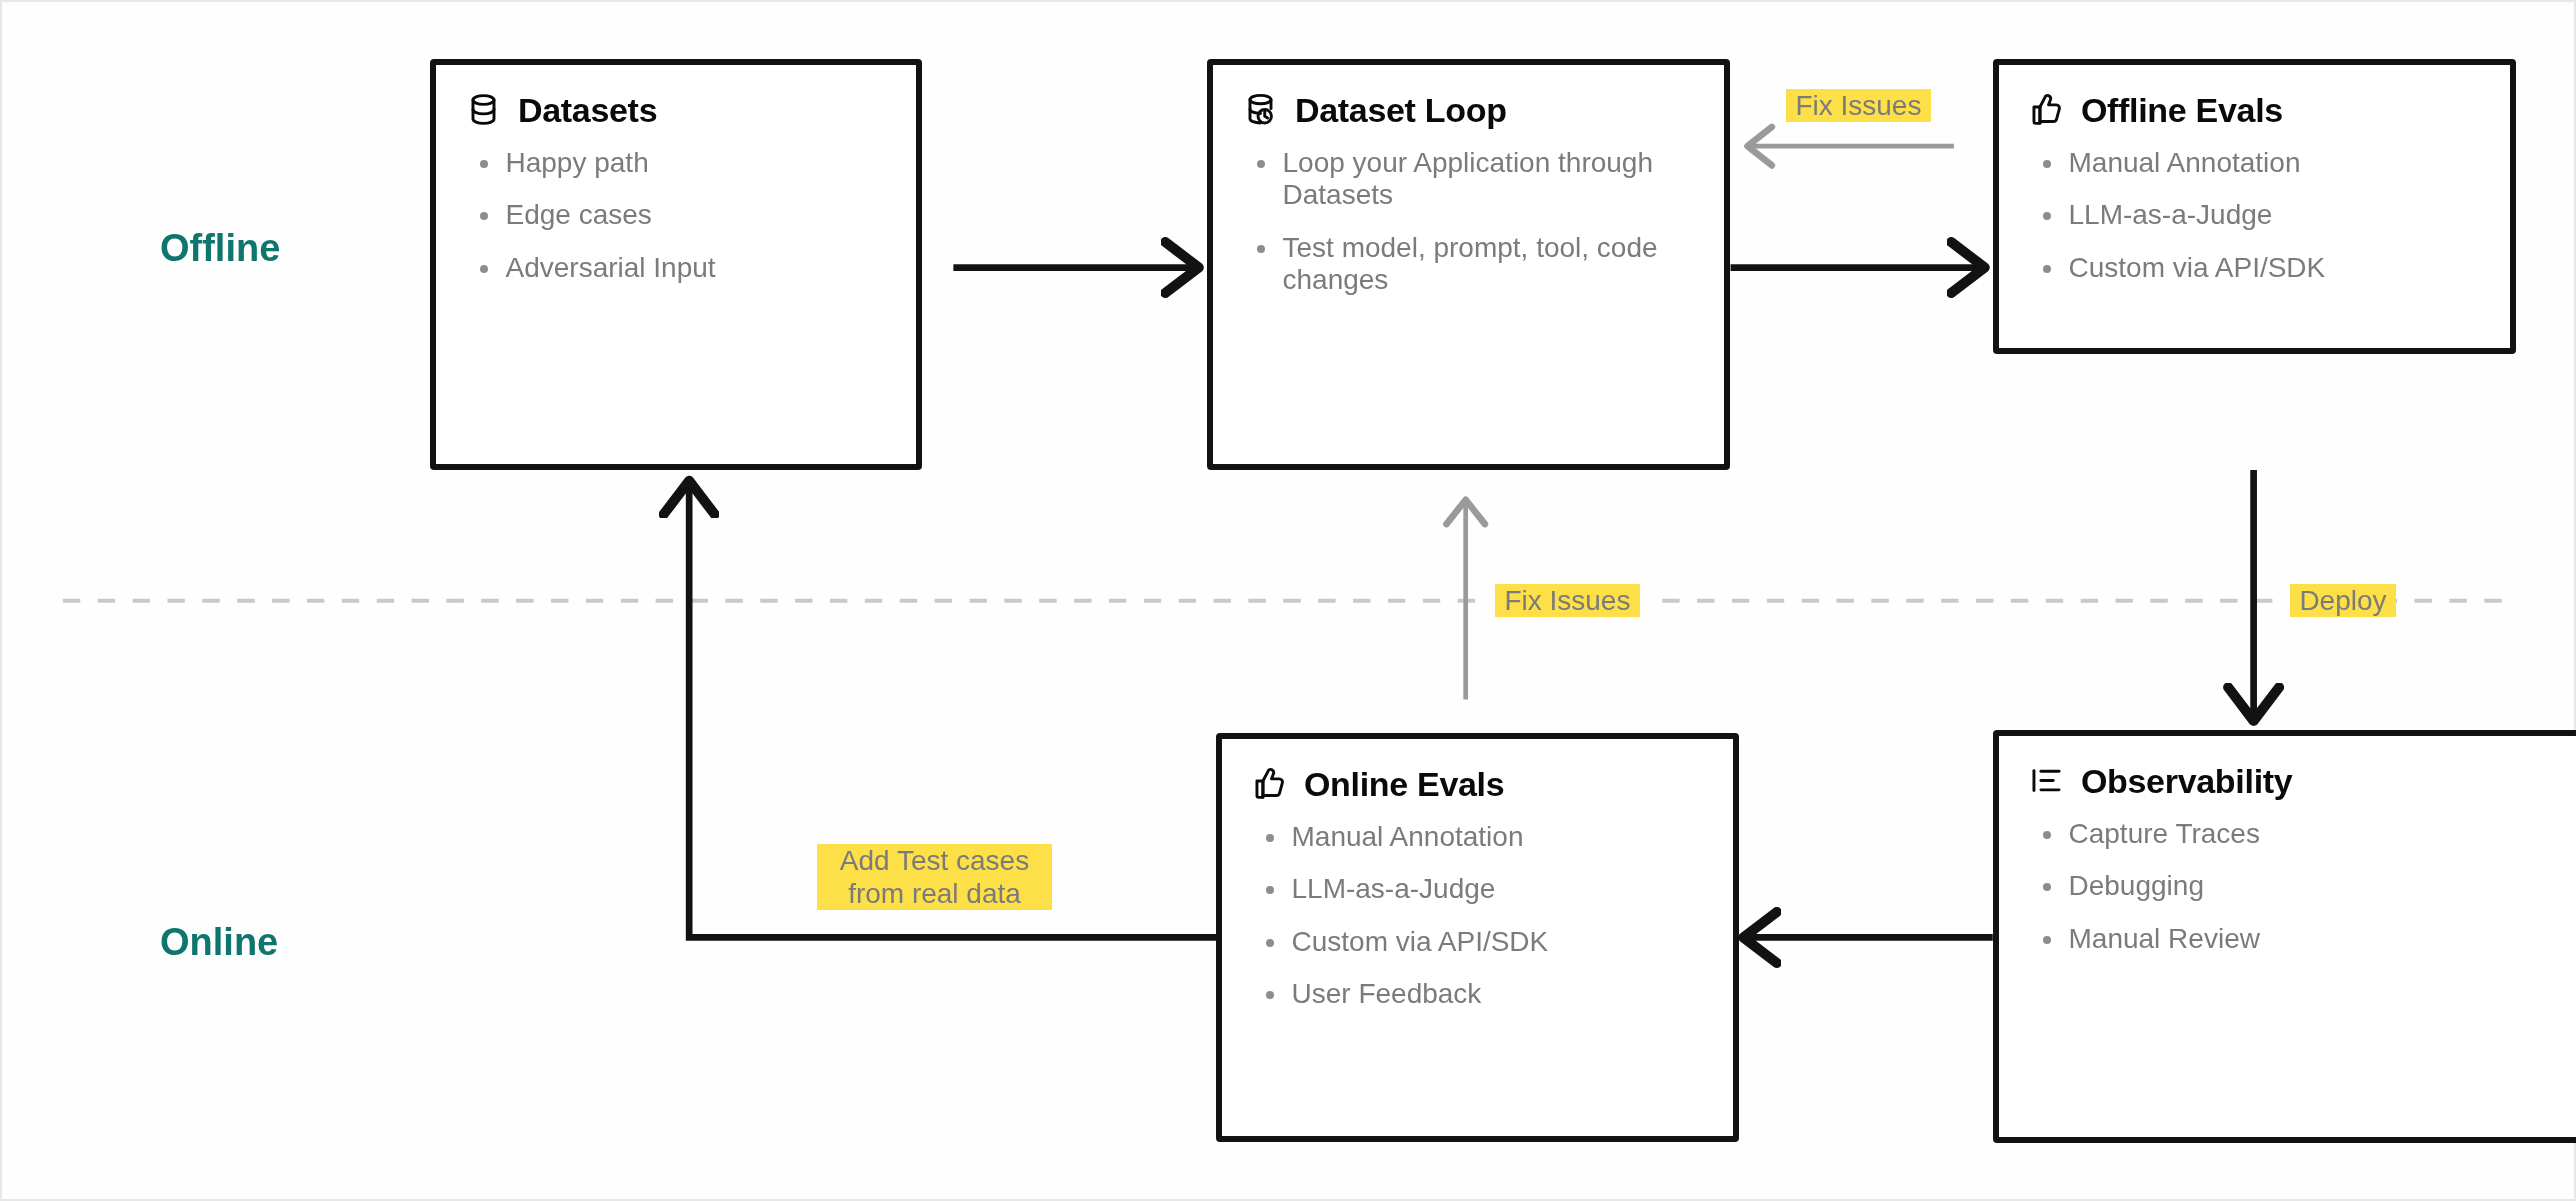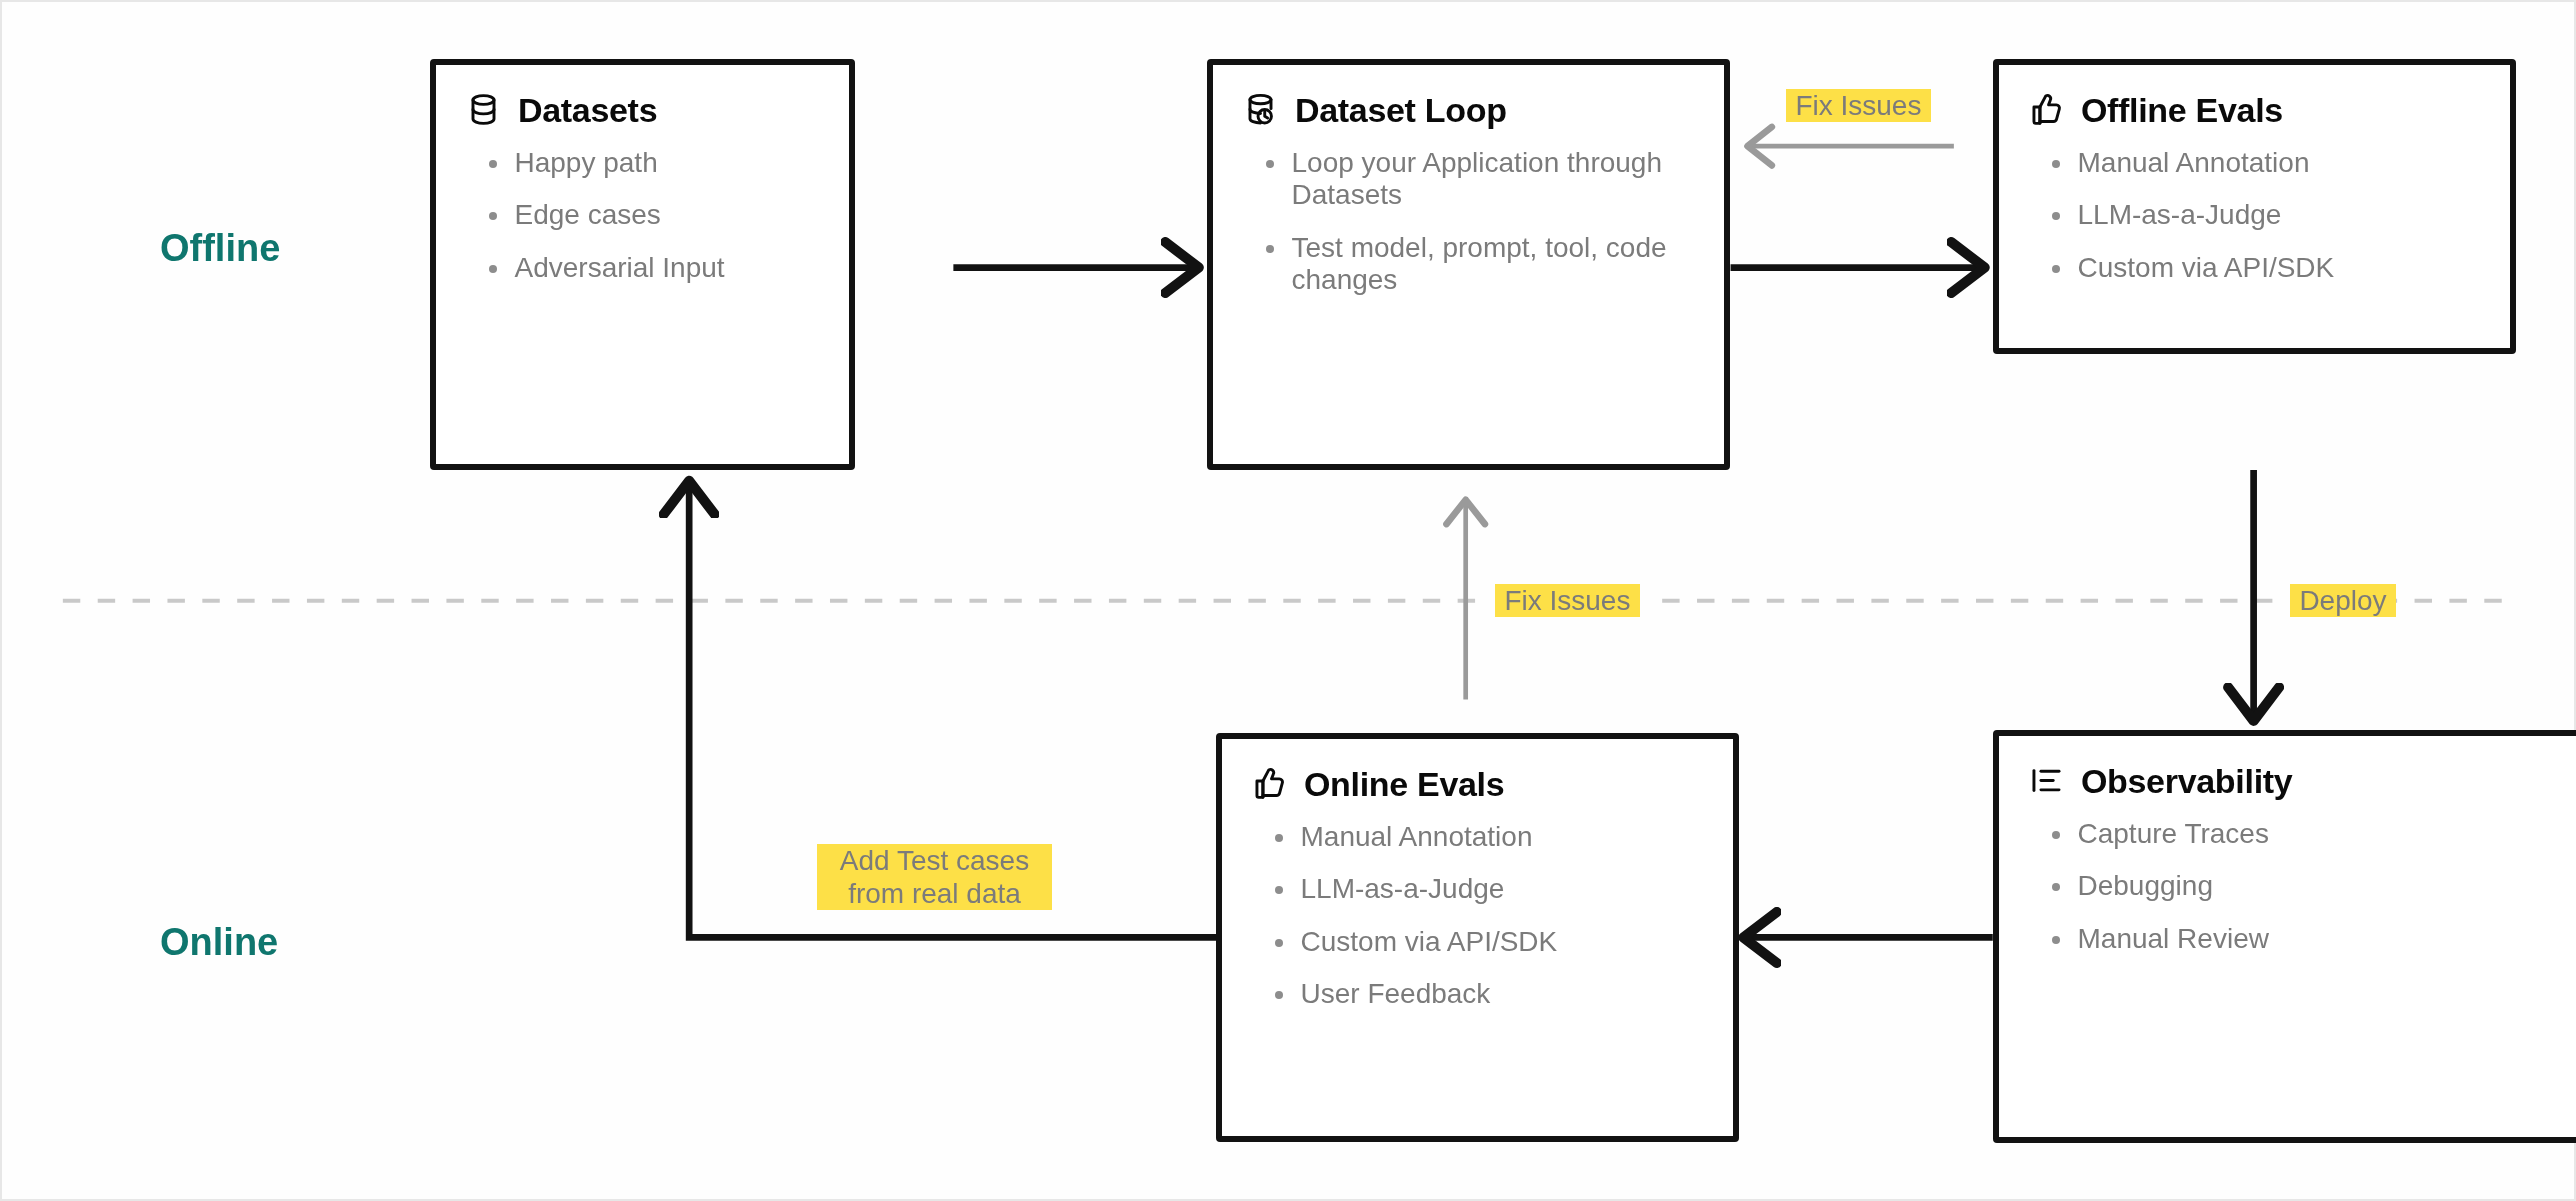--- a/index.html
+++ b/index.html
@@ -41,21 +41,21 @@
     line-height:1;
   }
   .node-icon{
     width:35px;height:35px;
     flex:0 0 35px;
     display:block;
   }
   .node-icon svg{display:block;width:35px;height:35px;}
   .bullets{
     list-style:none;
-    margin:17px;padding:0;
+    margin:8px;padding:0;
   }
   .bullets li{
     position:relative;
     color:#7b7b7b;
     font-size:28px;
     line-height:1.16;
     padding-left:32px;
     margin-top:20px;
   }
   .bullets li::before{
@@ -135,21 +135,21 @@
 
   <div class="edge-label" style="left:1493px;top:582px;">Fix Issues</div>
 
   <div class="edge-label" style="left:2288px;top:582px;">Deploy</div>
 
   <div class="edge-label" style="left:815px;top:842px;width:235px;padding:0;">
     <div>Add Test cases</div>
     <div>from real data</div>
   </div>
 
-  <div class="node" style="left:428px;top:57px;width:425px;height:411px;">
+  <div class="node" style="left:428px;top:57px;width:492px;height:411px;">
     <div class="node-head">
       <span class="node-icon">
         <svg viewBox="0 0 24 24" fill="none" stroke="#0a0a0a" stroke-width="2" stroke-linecap="round" stroke-linejoin="round">
           <ellipse cx="12" cy="5.5" rx="7.2" ry="3"></ellipse>
           <path d="M4.8 5.5v13c0 1.66 3.22 3 7.2 3s7.2-1.34 7.2-3v-13"></path>
           <path d="M4.8 12c0 1.66 3.22 3 7.2 3s7.2-1.34 7.2-3"></path>
         </svg>
       </span>
       <span class="node-title">Datasets</span>
     </div>

